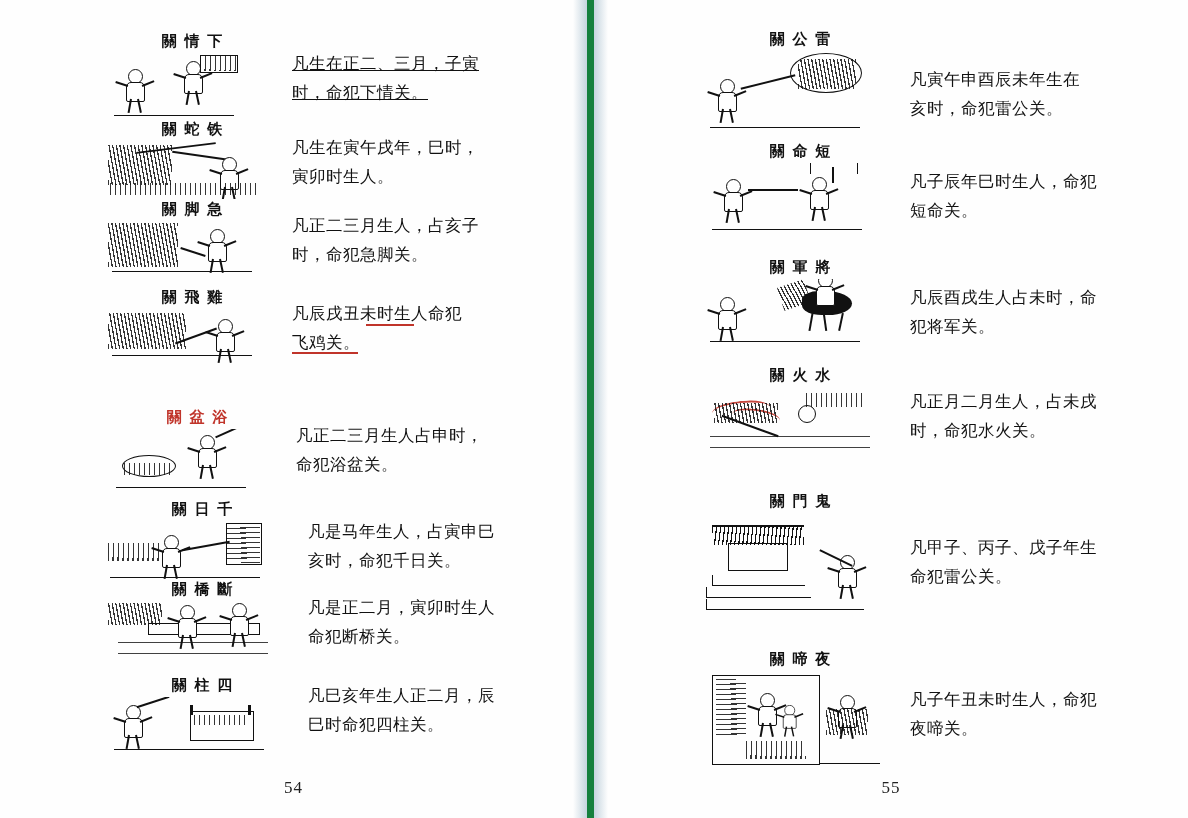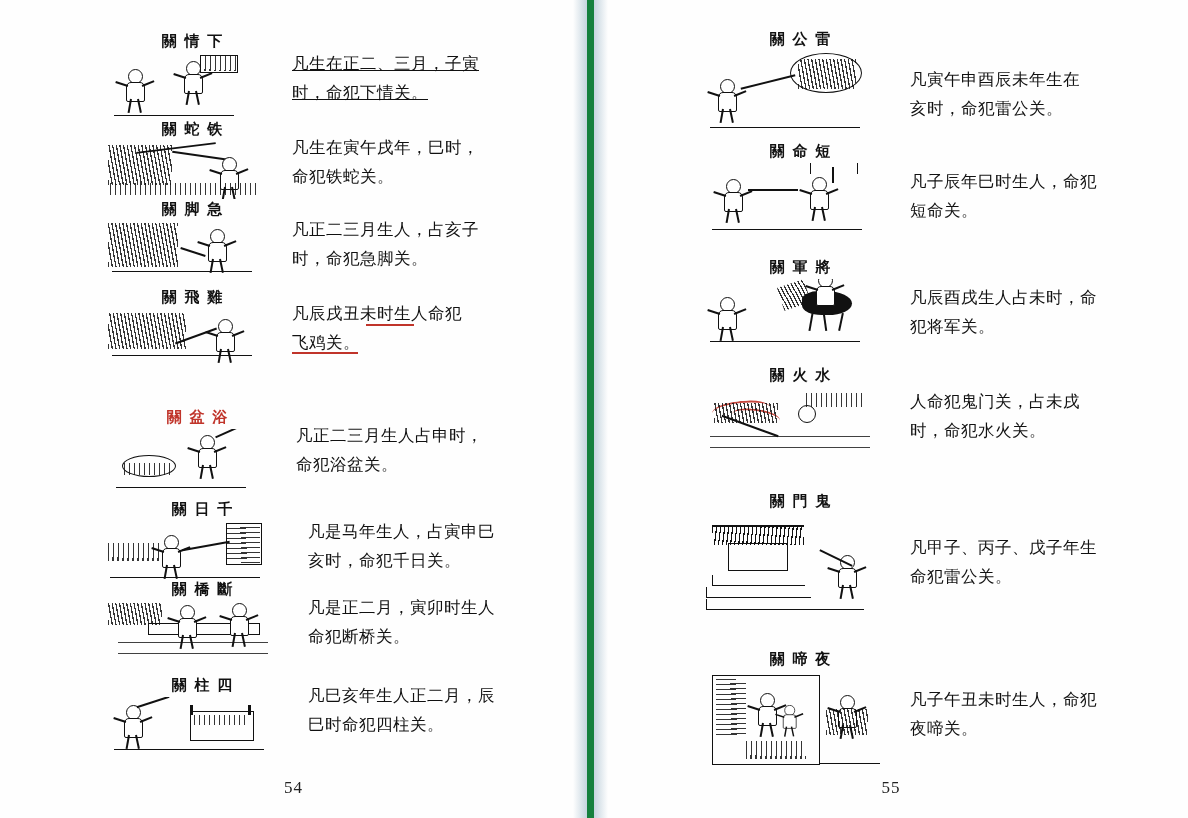--- a/index.html
+++ b/index.html
@@ -255,25 +255,25 @@
               <div class="arm-l"></div>
               <div class="arm-r"></div>
               <div class="leg-l"></div>
               <div class="leg-r"></div>
           </div>
           <div class="hatch" style="left:2px; top:42px; width:150px; height:12px;"></div>
         </div>
       </div>
       <div class="caption" style="margin-left:14px; width:230px; padding-top:14px;">
         <span class="ln">凡生在寅午戌年，巳时，</span>
-        <span class="ln">命犯铁蛇关。</span>
-      </div>
-    </div>
-
-    <div class="entry" style="left:108px; top:200px;align-items:center;">
+        <span class="ln">寅卯时生人。</span>
+      </div>
+    </div>
+
+    <div class="entry" style="left:108px; top:200px;">
       <div class="art-col" style="width:170px;">
         <div class="art-title" style="text-align:center;">關 脚 急</div>
         <div class="art-box" style="width:170px;height:56px;">
           <div class="hatch dense" style="left:0px; top:2px; width:70px; height:44px;"></div>
           <div class="person" style="left:96px; top:8px;">
             <div class="head"></div>
               <div class="body"></div>
               <div class="arm-l"></div>
               <div class="arm-r"></div>
               <div class="leg-l"></div>
@@ -521,21 +521,21 @@
           <div class="redink" style="left:6px; top:14px; width:58px; height:16px; transform:rotate(-6deg);"></div>
           <div class="redink" style="left:26px; top:22px; width:48px; height:14px; transform:rotate(8deg);"></div>
           <div class="hatch dense" style="left:8px; top:16px; width:64px; height:20px;"></div>
           <div class="circle-o" style="left:92px; top:18px; width:16px; height:16px;"></div>
           <div class="hatch" style="left:100px; top:6px; width:60px; height:14px;"></div>
           <div class="twig" style="left:14px; top:38px; width:60px; height:2.4px; transform:rotate(20deg);"></div>
           <div class="waves" style="left:4px; top:44px; width:160px; height:24px;"></div>
         </div>
       </div>
       <div class="caption" style="margin-left:14px; width:230px; padding-top:22px;">
-        <span class="ln">人命犯鬼门关，占未戌</span>
+        <span class="ln">凡正月二月生人，占未戌</span>
         <span class="ln">时，命犯水火关。</span>
       </div>
     </div>
 
     <div class="entry" style="left:112px; top:492px;">
       <div class="art-col" style="width:190px;">
         <div class="art-title">關 門 鬼</div>
         <div class="art-box" style="width:190px;height:110px;">
           <div class="roof" style="left:6px; top:12px; width:92px; height:18px;"></div>
           <div class="box-line" style="left:22px; top:30px; width:58px; height:26px;"></div>

